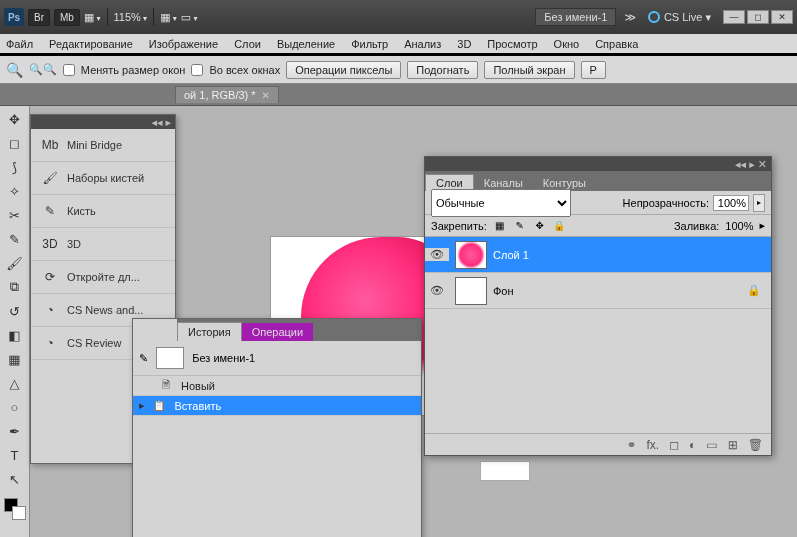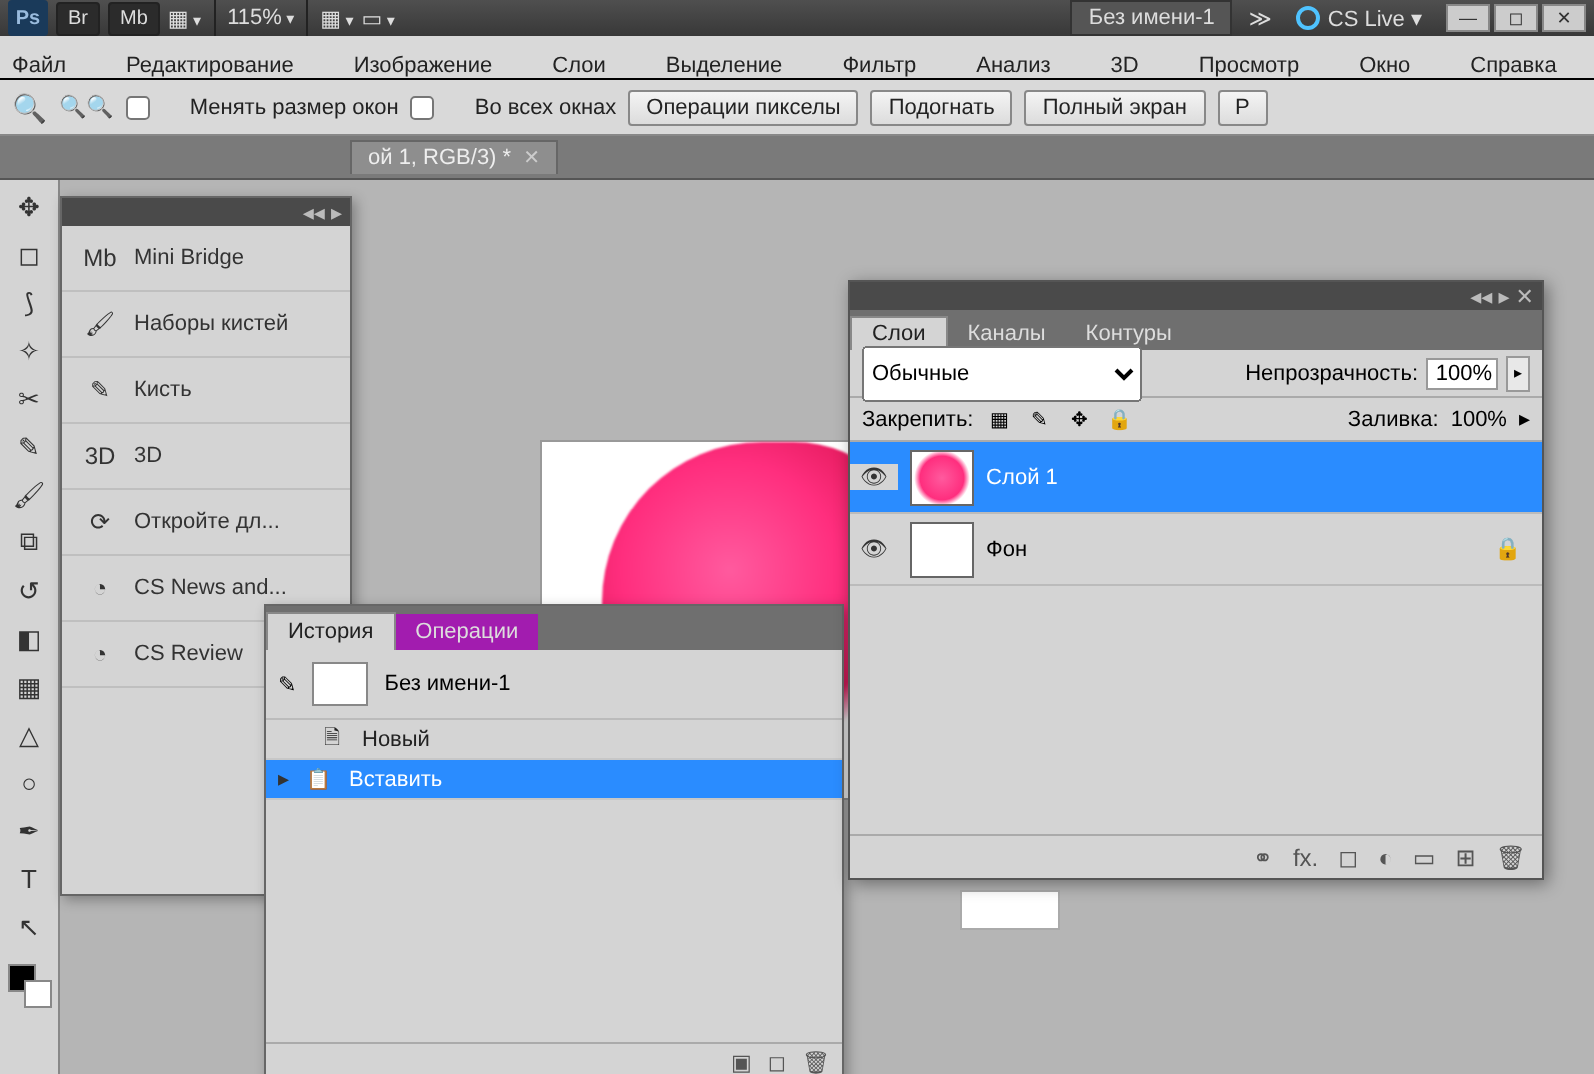--- a/index.html
+++ b/index.html
@@ -1,35 +1,35 @@
 <!DOCTYPE html>
 <html><head>
 <meta charset="utf-8">
 <style>
 * { box-sizing: border-box; margin: 0; padding: 0; font-family: Tahoma, Arial, sans-serif; font-size: 11px; user-select: none; }
 body { background: #b5b5b5; width: 797px; height: 537px; overflow: hidden; position: relative; }
 
-.topbar { height: 18px; background: linear-gradient(#4f4f4f,#383838); display: flex; align-items: center; padding: 0 4px; color: #ddd; gap: 4px; }
+.topbar { height: 34px; background: linear-gradient(#4f4f4f,#383838); display: flex; align-items: center; padding: 0 4px; color: #ddd; gap: 4px; }
 .topbar .ps-logo { width: 20px; height: 18px; background:#1a3a5a; color:#9bd; font-weight:bold; display:flex; align-items:center; justify-content:center; border-radius:2px; font-size:10px;}
 .topbar .chip { padding:2px 5px; background:#2b2b2b; border:1px solid #222; border-radius:2px; font-size:10px;}
 .topbar .sep { width:1px; height:18px; background:#222; margin:0 2px;}
 .topbar .dd::after{content:" ▾"; font-size:8px;}
 .topbar .title { background:#555; border:1px solid #333; padding:2px 8px; margin-left:auto;}
 .topbar .arrows{margin-left:4px;}
 .topbar .cslive{margin-left:8px; display:flex; gap:4px;}
 .topbar .cs-icon{width:12px;height:12px;border:2px solid #4fc3ff;border-radius:50%;}
 .topbar .winbtns{margin-left:8px; display:flex; gap:2px;}
 .topbar .winbtns span{width:22px;height:14px;border:1px solid #888;background:#ccc;display:flex;align-items:center;justify-content:center;color:#333;font-size:9px;}
 
-.menubar{height:22px;background:#d9d9d9;border-bottom:1px solid #000000;display:flex;align-items:flex-end;padding:0 6px;gap:30px;color:#222;}
+.menubar{height:22px;background:#d9d9d9;border-bottom:3px solid #000000;display:flex;align-items:center;padding:0 6px;gap:16px;color:#222;}
 .menubar span{cursor:default;}
 
 .optbar{height:28px;background:#d9d9d9;border-bottom:1px solid #888;display:flex;align-items:center;padding:0 6px;gap:6px;color:#222;}
 .optbar .zoom-icon{font-size:14px;}
-.optbar .cb{display:flex;align-items:flex-start;gap:20px;}
+.optbar .cb{display:flex;align-items:flex-start;gap:6px;}
 .optbar input[type=checkbox]{width:12px;height:12px;}
 .optbar .btn{background:linear-gradient(#f4f4f4,#dcdcdc);border:1px solid #888;border-radius:2px;padding:2px 8px;}
 
 .tabbar{height:22px;background:#7a7a7a;border-bottom:1px solid #555;display:flex;align-items:center;padding-left:175px;color:#eee;}
 .tabbar .doctab{background:#8e8e8e;padding:2px 8px;border:1px solid #666;border-bottom:none;display:flex;align-items:center;gap:6px;}
 .tabbar .close{font-size:10px;color:#ccc;}
 
 .workspace{position:relative;height:461px;background:#b5b5b5;}
 
 .toolcol{position:absolute;left:0;top:0;width:30px;height:100%;background:#d4d4d4;border-right:1px solid #888;display:flex;flex-direction:column;align-items:center;padding-top:4px;gap:6px;}
@@ -42,21 +42,21 @@
 .rose{position:absolute;left:30px;top:0;width:160px;height:160px;background:radial-gradient(circle at 40% 40%,#ff5a9e 0%,#ff2e7e 40%,#e91e63 60%,transparent 70%);border-radius:50% 40% 50% 45%;filter:blur(0.5px);} 
 
 
 .ext-panel{position:absolute;left:30px;top:8px;width:146px;height:350px;background:#d4d4d4;border:1px solid #666;box-shadow:2px 2px 6px rgba(0,0,0,.3);}
 .ext-panel .hdr{height:14px;background:#4a4a4a;display:flex;justify-content:flex-end;align-items:center;padding:0 4px;color:#bbb;font-size:9px;}
 .ext-panel .item{display:flex;align-items:center;gap:8px;padding:8px 10px;border-bottom:1px solid #bfbfbf;color:#333;}
 .ext-panel .item .ic{width:18px;height:16px;display:flex;align-items:center;justify-content:center;font-size:12px;}
 
 
 .hist-panel{position:absolute;left:132px;top:212px;width:290px;height:240px;background:#d4d4d4;border:1px solid #666;box-shadow:2px 2px 6px rgba(0,0,0,.3);}
-.hist-panel .tabs{height:22px;background:#6f6f6f;display:flex;align-items:flex-end;}
+.hist-panel .tabs{height:22px;background:#6f6f6f;display:flex;align-items:flex-end;margin-left:44px;}
 .hist-panel .tabs .tab{padding:3px 10px;color:#ddd;background:#a21caf;}
 .hist-panel .tabs .tab.active{background:#d4d4d4;color:#222;border:1px solid #888;border-bottom:none;}
 .hist-panel .snap{display:flex;align-items:center;gap:8px;padding:6px;border-bottom:1px solid #bbb;}
 .hist-panel .snap .thumb{width:28px;height:22px;background:#fff;border:1px solid #888;}
 .hist-panel .row{display:flex;align-items:center;height:20px;padding-left:26px;gap:8px;border-bottom:1px solid #c7c7c7;color:#222;}
 .hist-panel .row .ric{width:14px;height:14px;display:flex;align-items:center;justify-content:center;font-size:10px;}
 .hist-panel .row.sel{background:#2a8cff;color:#fff;}
 .hist-panel .footer{position:absolute;bottom:0;left:0;right:0;height:20px;background:#d4d4d4;border-top:1px solid #aaa;display:flex;justify-content:flex-end;align-items:center;gap:8px;padding:0 6px;color:#555;}
 
 

